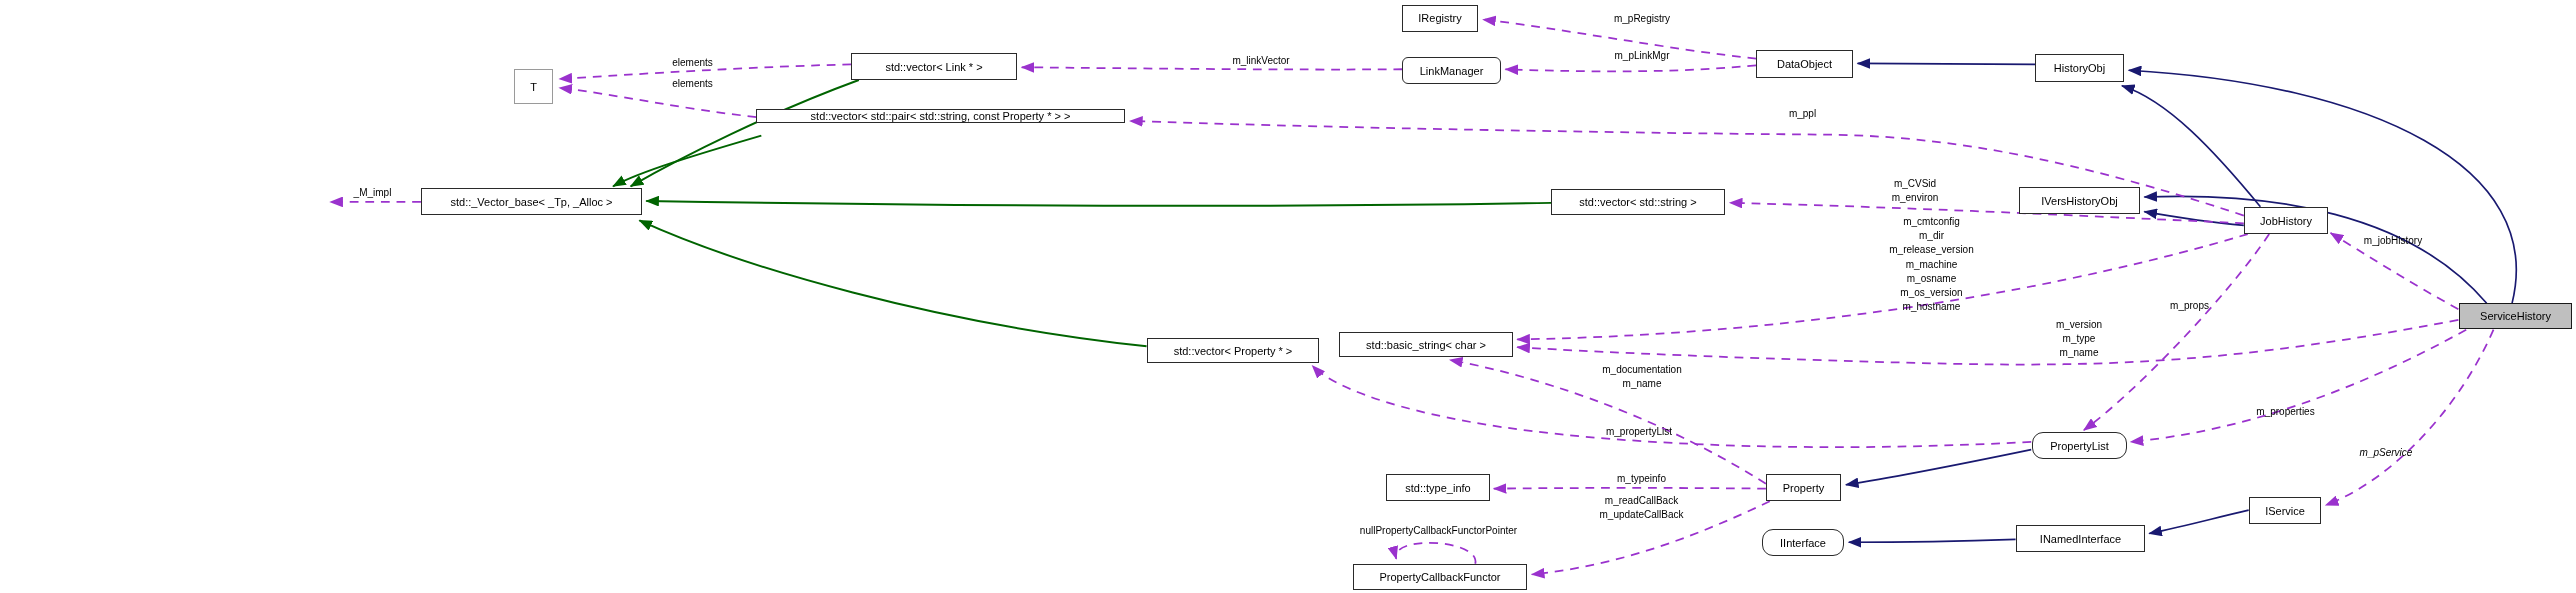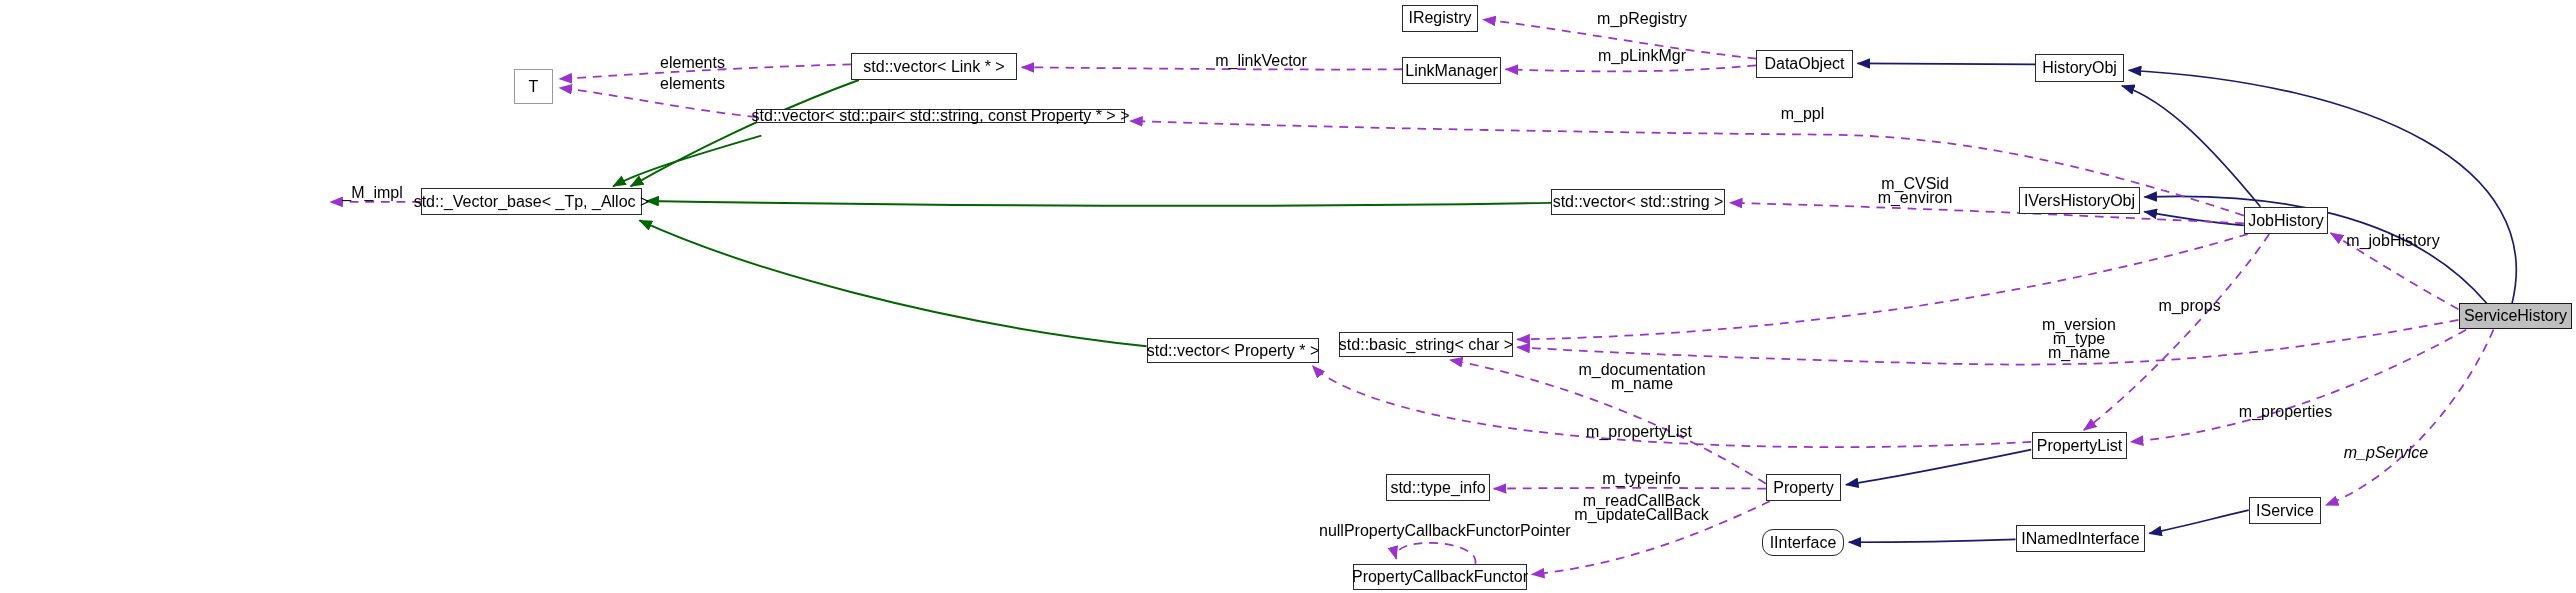--- a/index.html
+++ b/index.html
@@ -4,26 +4,26 @@
 <style>
   html,body{margin:0;padding:0;background:#ffffff;}
   #canvas{
     position:relative;width:2576px;height:593px;background:#ffffff;
     font-family:"Liberation Sans","DejaVu Sans",sans-serif;overflow:hidden;
   }
   #edges{position:absolute;left:0;top:0;width:2576px;height:593px;}
   .node{
     position:absolute;display:flex;align-items:center;justify-content:center;
     background:#ffffff;border:1.5px solid #2a2a2a;color:#000;
-    font-size:16px;white-space:nowrap;box-sizing:border-box;z-index:2;
+    font-size:11px;white-space:nowrap;box-sizing:border-box;z-index:2;
   }
   .node.tpl{border:1.3px solid #9a9a9a;}
   .node.current{background:#bfbfbf;border:1.8px solid #1a1a1a;}
   .elabel{
-    position:absolute;color:#000;font-size:16px;line-height:14.2px;
+    position:absolute;color:#000;font-size:10px;line-height:14.2px;
     text-align:center;white-space:pre-line;z-index:3;pointer-events:none;
   }
   .edge{fill:none;}
   .edge.usage{stroke:#9a32cd;stroke-width:1.8;stroke-dasharray:9 7;}
   .edge.inherit{stroke:#191970;stroke-width:1.7;}
   .edge.template{stroke:#006400;stroke-width:2;}
 </style>
 </head>
 <body>
 
@@ -73,48 +73,55 @@
     <path class="edge usage" d="M2556,338 C 2520,420 2452,492 2384,518" marker-end="url(#ap)"></path>
     <path class="edge usage" d="M1810,501 C 1722,500 1622,500 1531,501" marker-end="url(#ap)"></path>
     <path class="edge usage" d="M1814,514 C 1742,548 1662,580 1570,589" marker-end="url(#ap)"></path>
     <path class="edge usage" d="M1512,578 C 1518,553 1424,548 1431,573" marker-end="url(#ap)"></path>
     <path class="edge usage" d="M431,207 L338,207" marker-end="url(#ap)"></path>
   </svg>
 
   <div class="node tpl" style="left:514px;top:69px;width:39px;height:35px;">T</div>
   <div class="node" style="left:1402px;top:4.9px;width:76px;height:27px;">IRegistry</div>
   <div class="node" style="left:851px;top:53px;width:166px;height:27px;">std::vector&lt; Link * &gt;</div>
-  <div class="node" style="left:1402px;top:57px;width:99px;height:27px;">LinkManager</div>
+  <div class="node" style="left:1402px;top:57px;width:99px;height:27px;border-radius:6px;">LinkManager</div>
   <div class="node" style="left:1756px;top:50px;width:97px;height:28px;">DataObject</div>
   <div class="node" style="left:2035px;top:54px;width:89px;height:28px;">HistoryObj</div>
   <div class="node" style="left:756px;top:109px;width:369px;height:14px;">std::vector&lt; std::pair&lt; std::string, const Property * &gt; &gt;</div>
   <div class="node" style="left:2019px;top:187px;width:121px;height:27px;">IVersHistoryObj</div>
   <div class="node" style="left:421px;top:188px;width:221px;height:27px;">std::_Vector_base&lt; _Tp, _Alloc &gt;</div>
   <div class="node" style="left:1551px;top:189px;width:174px;height:26px;">std::vector&lt; std::string &gt;</div>
   <div class="node" style="left:2244px;top:207px;width:84px;height:27px;">JobHistory</div>
   <div class="node current" style="left:2459px;top:303px;width:113px;height:26px;">ServiceHistory</div>
   <div class="node" style="left:1147px;top:338px;width:172px;height:25px;">std::vector&lt; Property * &gt;</div>
   <div class="node" style="left:1339px;top:332px;width:174px;height:25px;">std::basic_string&lt; char &gt;</div>
-  <div class="node" style="left:2032px;top:432px;width:95px;height:27px;">PropertyList</div>
+  <div class="node" style="left:2032px;top:432px;width:95px;height:27px;border-radius:11px;">PropertyList</div>
   <div class="node" style="left:1386px;top:474px;width:104px;height:27px;">std::type_info</div>
   <div class="node" style="left:1766px;top:474px;width:75px;height:27px;">Property</div>
   <div class="node" style="left:1762px;top:529px;width:82px;height:27px;border-radius:11px;">IInterface</div>
   <div class="node" style="left:2016px;top:525px;width:129px;height:27px;">INamedInterface</div>
   <div class="node" style="left:2249px;top:497px;width:72px;height:27px;">IService</div>
   <div class="node" style="left:1353px;top:564px;width:174px;height:26px;">PropertyCallbackFunctor</div>
 
   <div class="elabel" style="left:639px;top:56px;width:107px;">elements</div>
   <div class="elabel" style="left:639px;top:77px;width:107px;">elements</div>
   <div class="elabel" style="left:1195px;top:54px;width:132px;">m_linkVector</div>
   <div class="elabel" style="left:1586px;top:11.7px;width:112px;">m_pRegistry</div>
   <div class="elabel" style="left:1586px;top:49px;width:112px;">m_pLinkMgr</div>
   <div class="elabel" style="left:1761px;top:107px;width:83px;">m_ppl</div>
   <div class="elabel" style="left:336px;top:186px;width:73px;">_M_impl</div>
   <div class="elabel" style="left:1849px;top:177px;width:132px;">m_CVSid
 m_environ</div>
+  <div class="elabel" style="left:1839px;top:215px;width:185px;">m_cmtconfig
+m_dir
+m_release_version
+m_machine
+m_osname
+m_os_version
+m_hostname</div>
   <div class="elabel" style="left:2028px;top:318px;width:102px;">m_version
 m_type
 m_name</div>
   <div class="elabel" style="left:1569px;top:363px;width:146px;">m_documentation
 m_name</div>
   <div class="elabel" style="left:1578px;top:425px;width:122px;">m_propertyList</div>
   <div class="elabel" style="left:2143px;top:299px;width:93px;">m_props</div>
   <div class="elabel" style="left:2332px;top:234px;width:122px;">m_jobHistory</div>
   <div class="elabel" style="left:2227px;top:405px;width:117px;">m_properties</div>
   <div class="elabel" style="left:1588px;top:472px;width:107px;">m_typeinfo</div>

